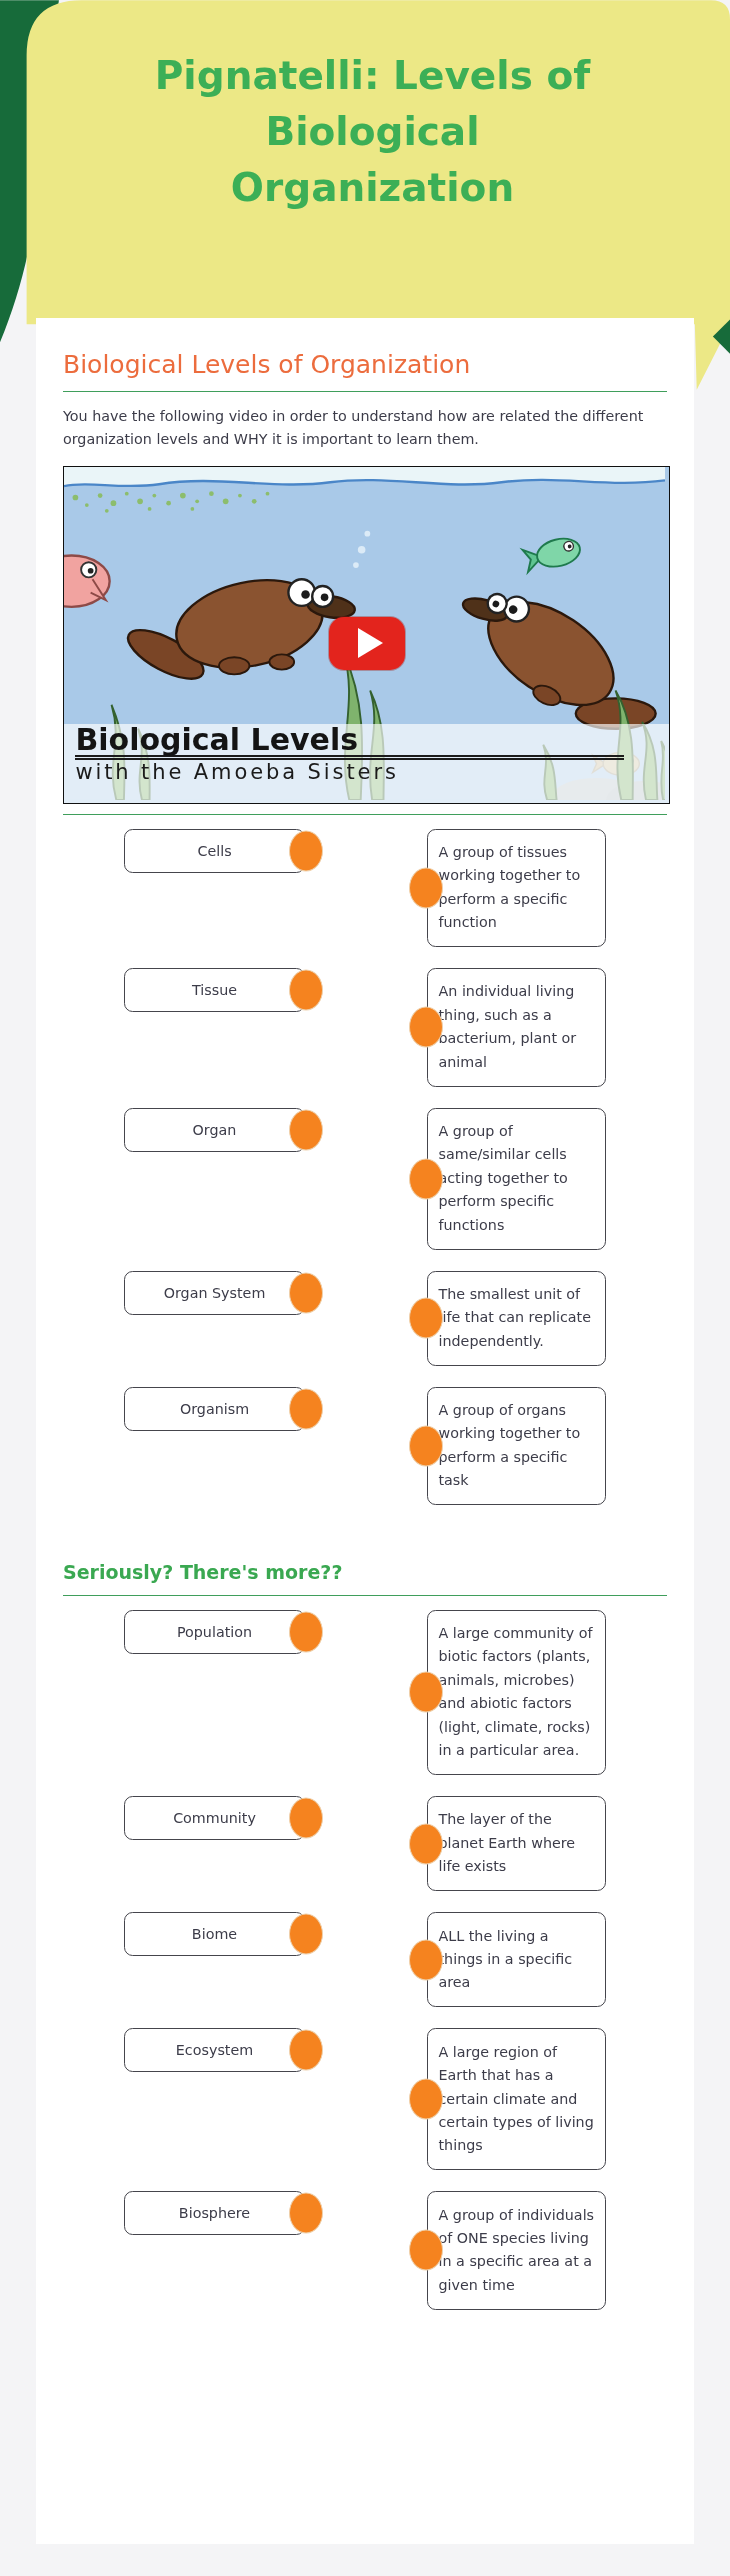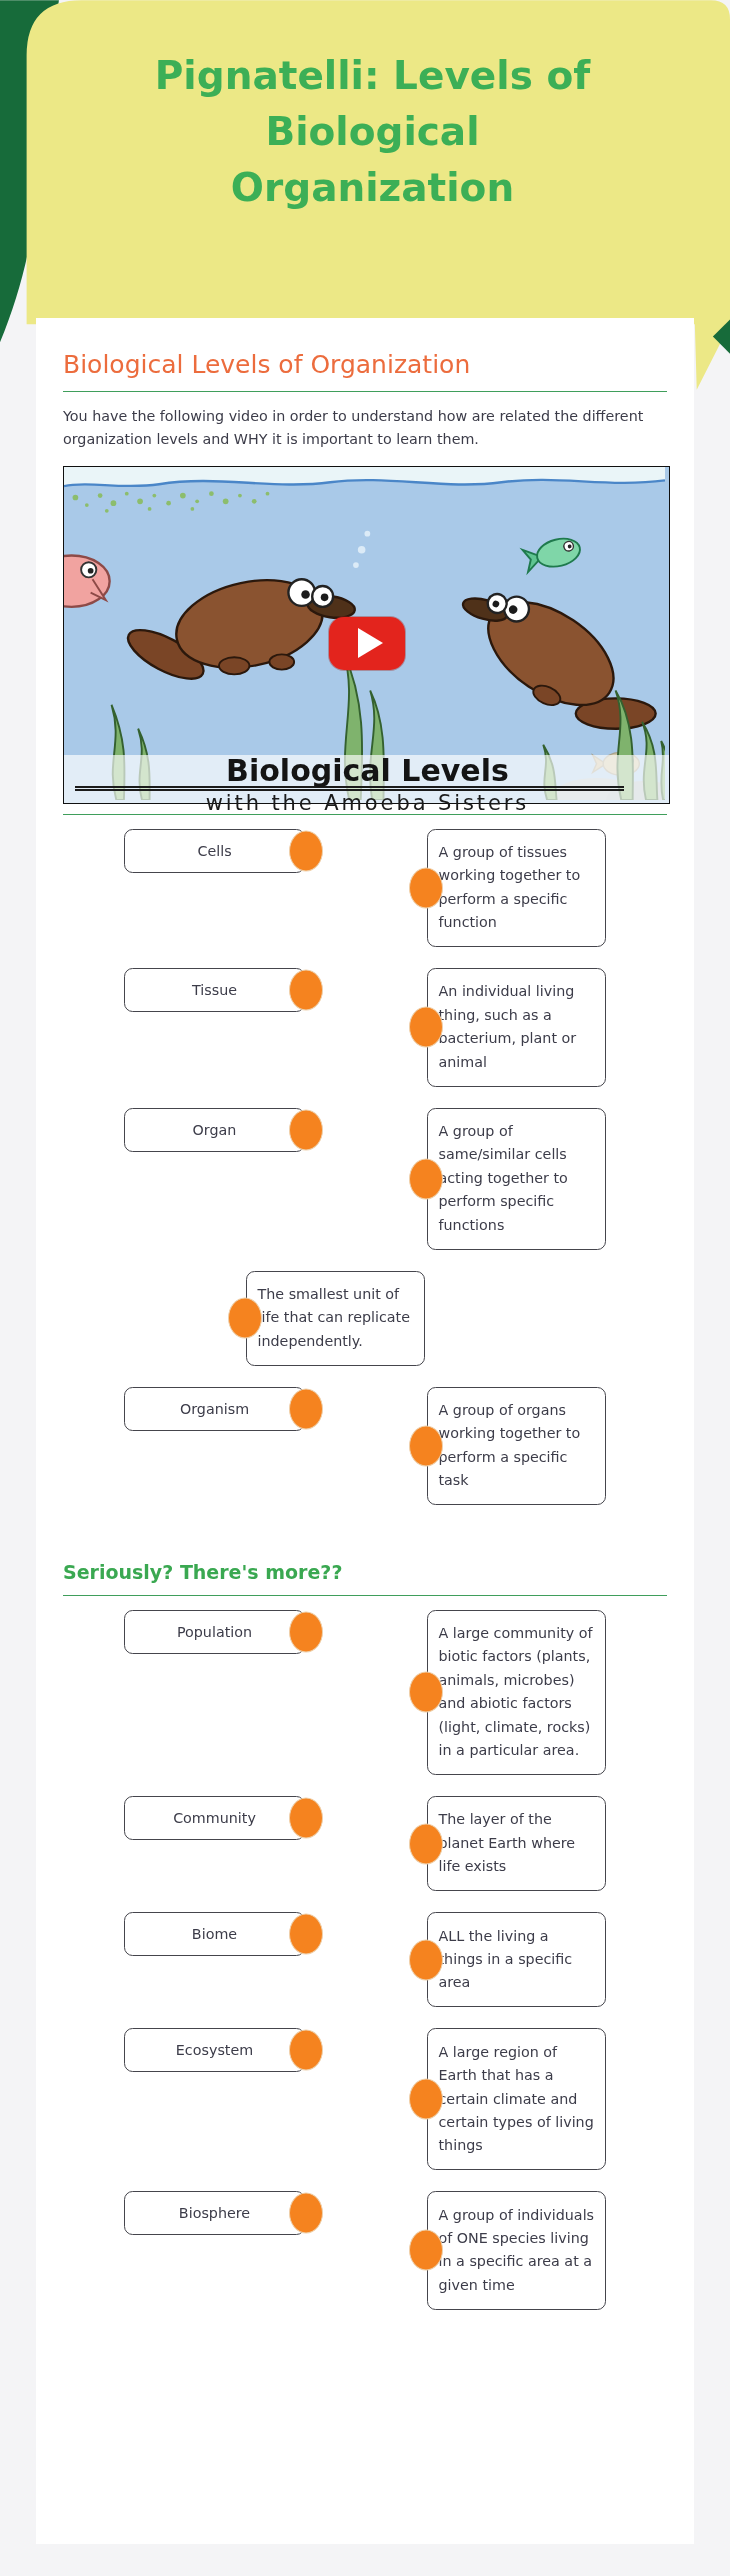--- a/index.html
+++ b/index.html
@@ -45,23 +45,23 @@
     display:flex;align-items:center;justify-content:center;
     box-shadow:0 0 0 1px rgba(160,30,20,.35);
   }
   .play-tri{
     width:0;height:0;margin-left:6.7px;
     border-left:25px solid #ffffff;
     border-top:15px solid transparent;
     border-bottom:15px solid transparent;
   }
   .video-caption{
-    position:absolute;left:0;right:0;bottom:0;height:48px;
+    position:absolute;left:0;right:0;bottom:0;height:79px;
     background:rgba(255,255,255,.66);
-    padding:1px 9.5px 3.8px 11.4px;box-sizing:border-box;text-align:center;
+    padding:1px 9.5px 3.8px 11.4px;box-sizing:border-box;
   }
   .cap-title{
     font-size:30px;font-weight:900;color:#141414;line-height:1.0;
     letter-spacing:0px;font-family:"DejaVu Sans","Liberation Sans",sans-serif;
   }
   .cap-rule{width:94%;border-bottom:5.7px double #1b1b1b;margin:0 0 1px 0;}
   .cap-sub{
     font-size:21px;color:#1b1b1b;letter-spacing:2.9px;line-height:1.1;
     font-family:"DejaVu Sans","Liberation Sans",sans-serif;
   }
@@ -243,20 +243,24 @@
           <span>Organ</span>
           <span class="dot dot-r"></span>
         </div>
         <div class="desc-box">
           <span>A group of same/similar cells acting together to perform specific functions</span>
           <span class="dot dot-l"></span>
         </div>
       </div>
 
       <div class="match-row">
+        <div class="term-box">
+          <span>Organ System</span>
+          <span class="dot dot-r"></span>
+        </div>
         <div class="desc-box">
           <span>The smallest unit of life that can replicate independently.</span>
           <span class="dot dot-l"></span>
         </div>
       </div>
 
       <div class="match-row">
         <div class="term-box">
           <span>Organism</span>
           <span class="dot dot-r"></span>

